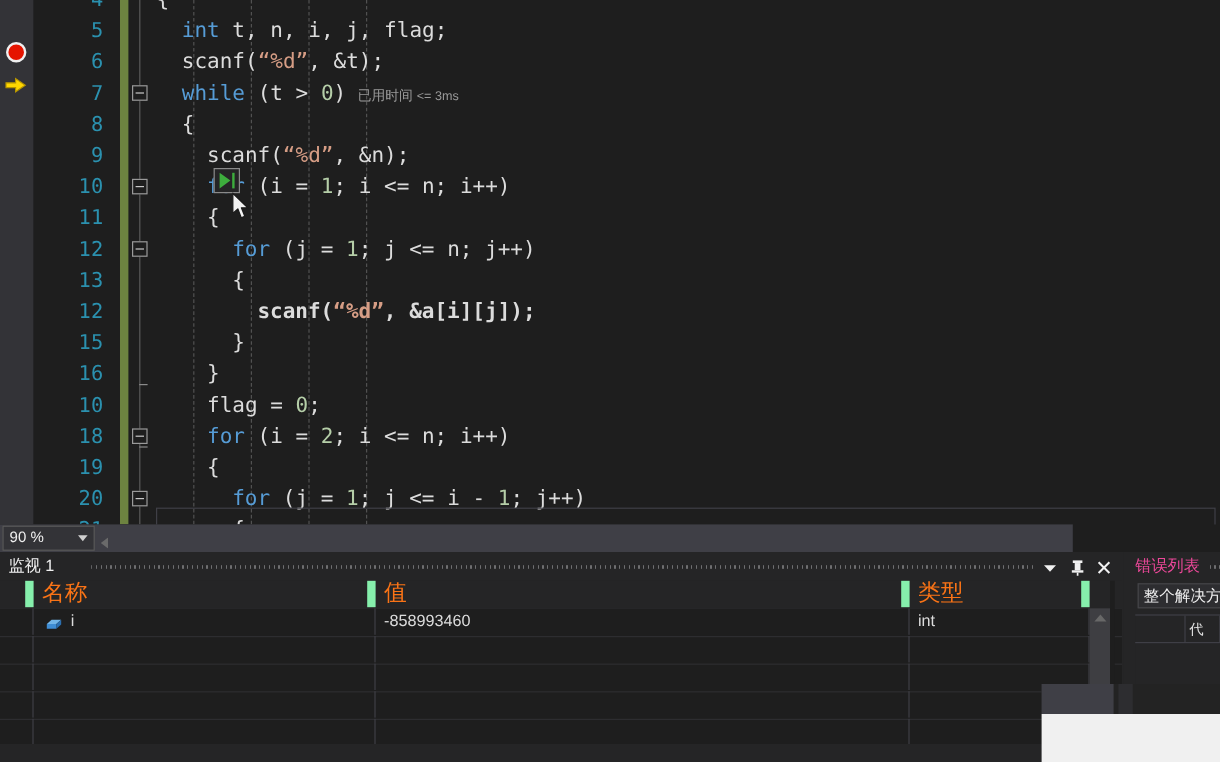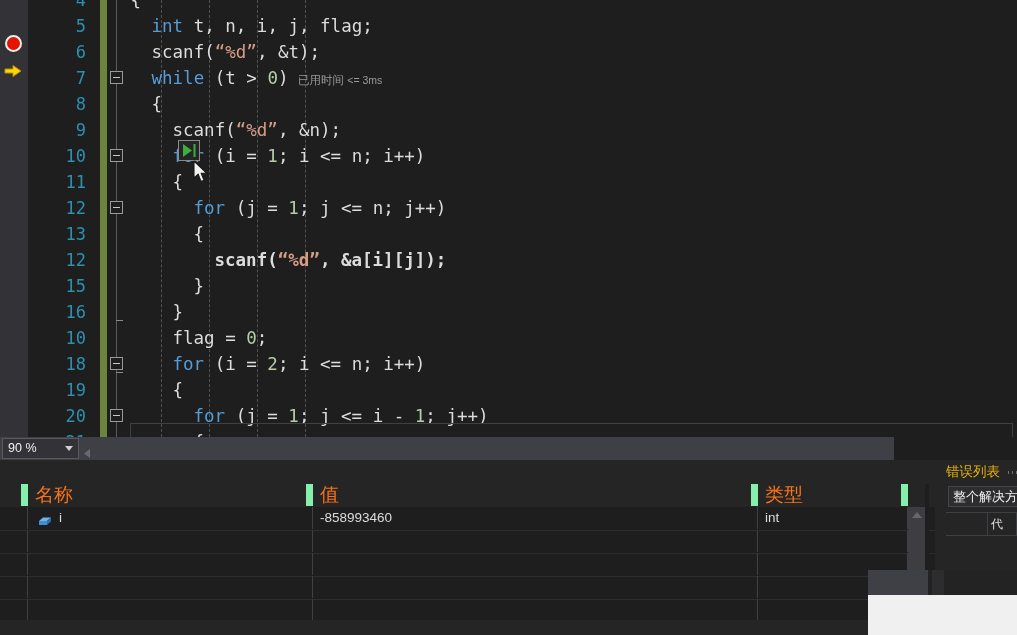--- a/index.html
+++ b/index.html
@@ -68,21 +68,21 @@
   .rcell{position:absolute;top:0;height:22px;line-height:22px;font-size:13.5px;color:#dcdcdc;padding-left:7px;
          box-sizing:border-box;border-right:1px solid #3f3f46;}
   .varicon{position:absolute;left:38px;top:6px;width:14px;height:11px;}
   .wscroll{position:absolute;left:908px;top:47px;width:17px;height:113px;background:#2d2d30;}
   .wscroll .thumb{position:absolute;left:0;top:0;width:17px;height:92px;background:#3e3e42;}
   .wscroll .up{position:absolute;left:4px;top:5px;width:0;height:0;
                border-left:5px solid transparent;border-right:5px solid transparent;border-bottom:6px solid #686868;}
   .wvsplit{position:absolute;left:925px;top:24px;width:4px;height:136px;background:#1e1e1e;}
 
   .errpanel{position:absolute;left:936px;top:0;width:81px;height:160px;background:#252526;}
-  .err-title{position:absolute;left:10px;top:3px;color:#eab308;font-size:13.5px;white-space:nowrap;}
+  .err-title{position:absolute;left:10px;top:3px;color:#ec4899;font-size:13.5px;white-space:nowrap;}
   .err-dots{position:absolute;left:72px;top:11px;width:9px;height:3px;
             background-image:repeating-linear-gradient(to right,#6e6e70 0 1px,transparent 1px 4px);}
   .err-combo{position:absolute;left:12px;top:26px;width:72px;height:21px;border:1px solid #454549;
              background:#2d2d30;box-sizing:border-box;color:#f1f1f1;font-size:13px;line-height:19px;padding-left:4px;white-space:nowrap;overflow:hidden;}
   .err-grid{position:absolute;left:10px;top:52px;width:71px;height:36px;border-top:1px solid #3f3f46;background:#252526;}
   .err-gc{position:absolute;top:0;height:23px;line-height:23px;font-size:12px;color:#e0e0e0;
           box-sizing:border-box;border-right:1px solid #3f3f46;padding-left:3px;white-space:nowrap;overflow:hidden;}
   .err-body{position:absolute;left:10px;top:75px;width:71px;height:48px;background:#252526;border-top:1px solid #3f3f46;}
 
   .whitepane{position:absolute;left:868px;top:595px;width:149px;height:40px;background:#f0f0f0;}
@@ -190,20 +190,42 @@
     <div class="hsplit">
       <svg width="7" height="9" viewBox="0 0 7 9">
           <path d="M6,0 L0,4.5 L6,9 Z" fill="#6a6a6a"></path>
         </svg>
     </div>
   </div>
 
   <div class="dock">
 
     <div class="watch">
+      <div class="watch-hdr">
+        <div class="watch-title">监视 1</div>
+        <div class="dotted"></div>
+        <div class="hdr-btn" style="right:52px;">
+          <svg width="16" height="16" viewBox="0 0 16 16">
+              <path d="M3,6 L13,6 L8,11.5 Z" fill="#f1f1f1"></path>
+            </svg>
+        </div>
+        <div class="hdr-btn" style="right:29px;">
+          <svg width="16" height="16" viewBox="0 0 16 16">
+            <rect x="4" y="2" width="8" height="2.2" fill="#f1f1f1"></rect>
+            <rect x="5.6" y="4.2" width="4.8" height="6" fill="#f1f1f1"></rect>
+            <rect x="3.2" y="10.2" width="9.6" height="2" fill="#f1f1f1"></rect>
+            <rect x="7.3" y="12.2" width="1.4" height="2.6" fill="#f1f1f1"></rect>
+          </svg>
+        </div>
+        <div class="hdr-btn" style="right:7px;">
+          <svg width="16" height="16" viewBox="0 0 16 16">
+            <path d="M3.5,3.5 L12.5,12.5 M12.5,3.5 L3.5,12.5" stroke="#f1f1f1" stroke-width="1.7"></path>
+          </svg>
+        </div>
+      </div>
 
       <div class="grid-hdr" id="watch-grid-hdr">
           <div class="gcell" style="left: 0px; width: 28px;"></div>
           <div class="gcell" style="left: 28px; width: 285px;">名称</div>
           <div class="gcell" style="left: 313px; width: 445px;">值</div>
           <div class="gcell" style="left: 758px; width: 150px;">类型</div>
         </div>
       <div class="grid-rows" id="watch-grid-rows">
           <div class="grow" style="top: 0px;">
             <div class="rcell" style="left: 0px; width: 28px;"></div>

